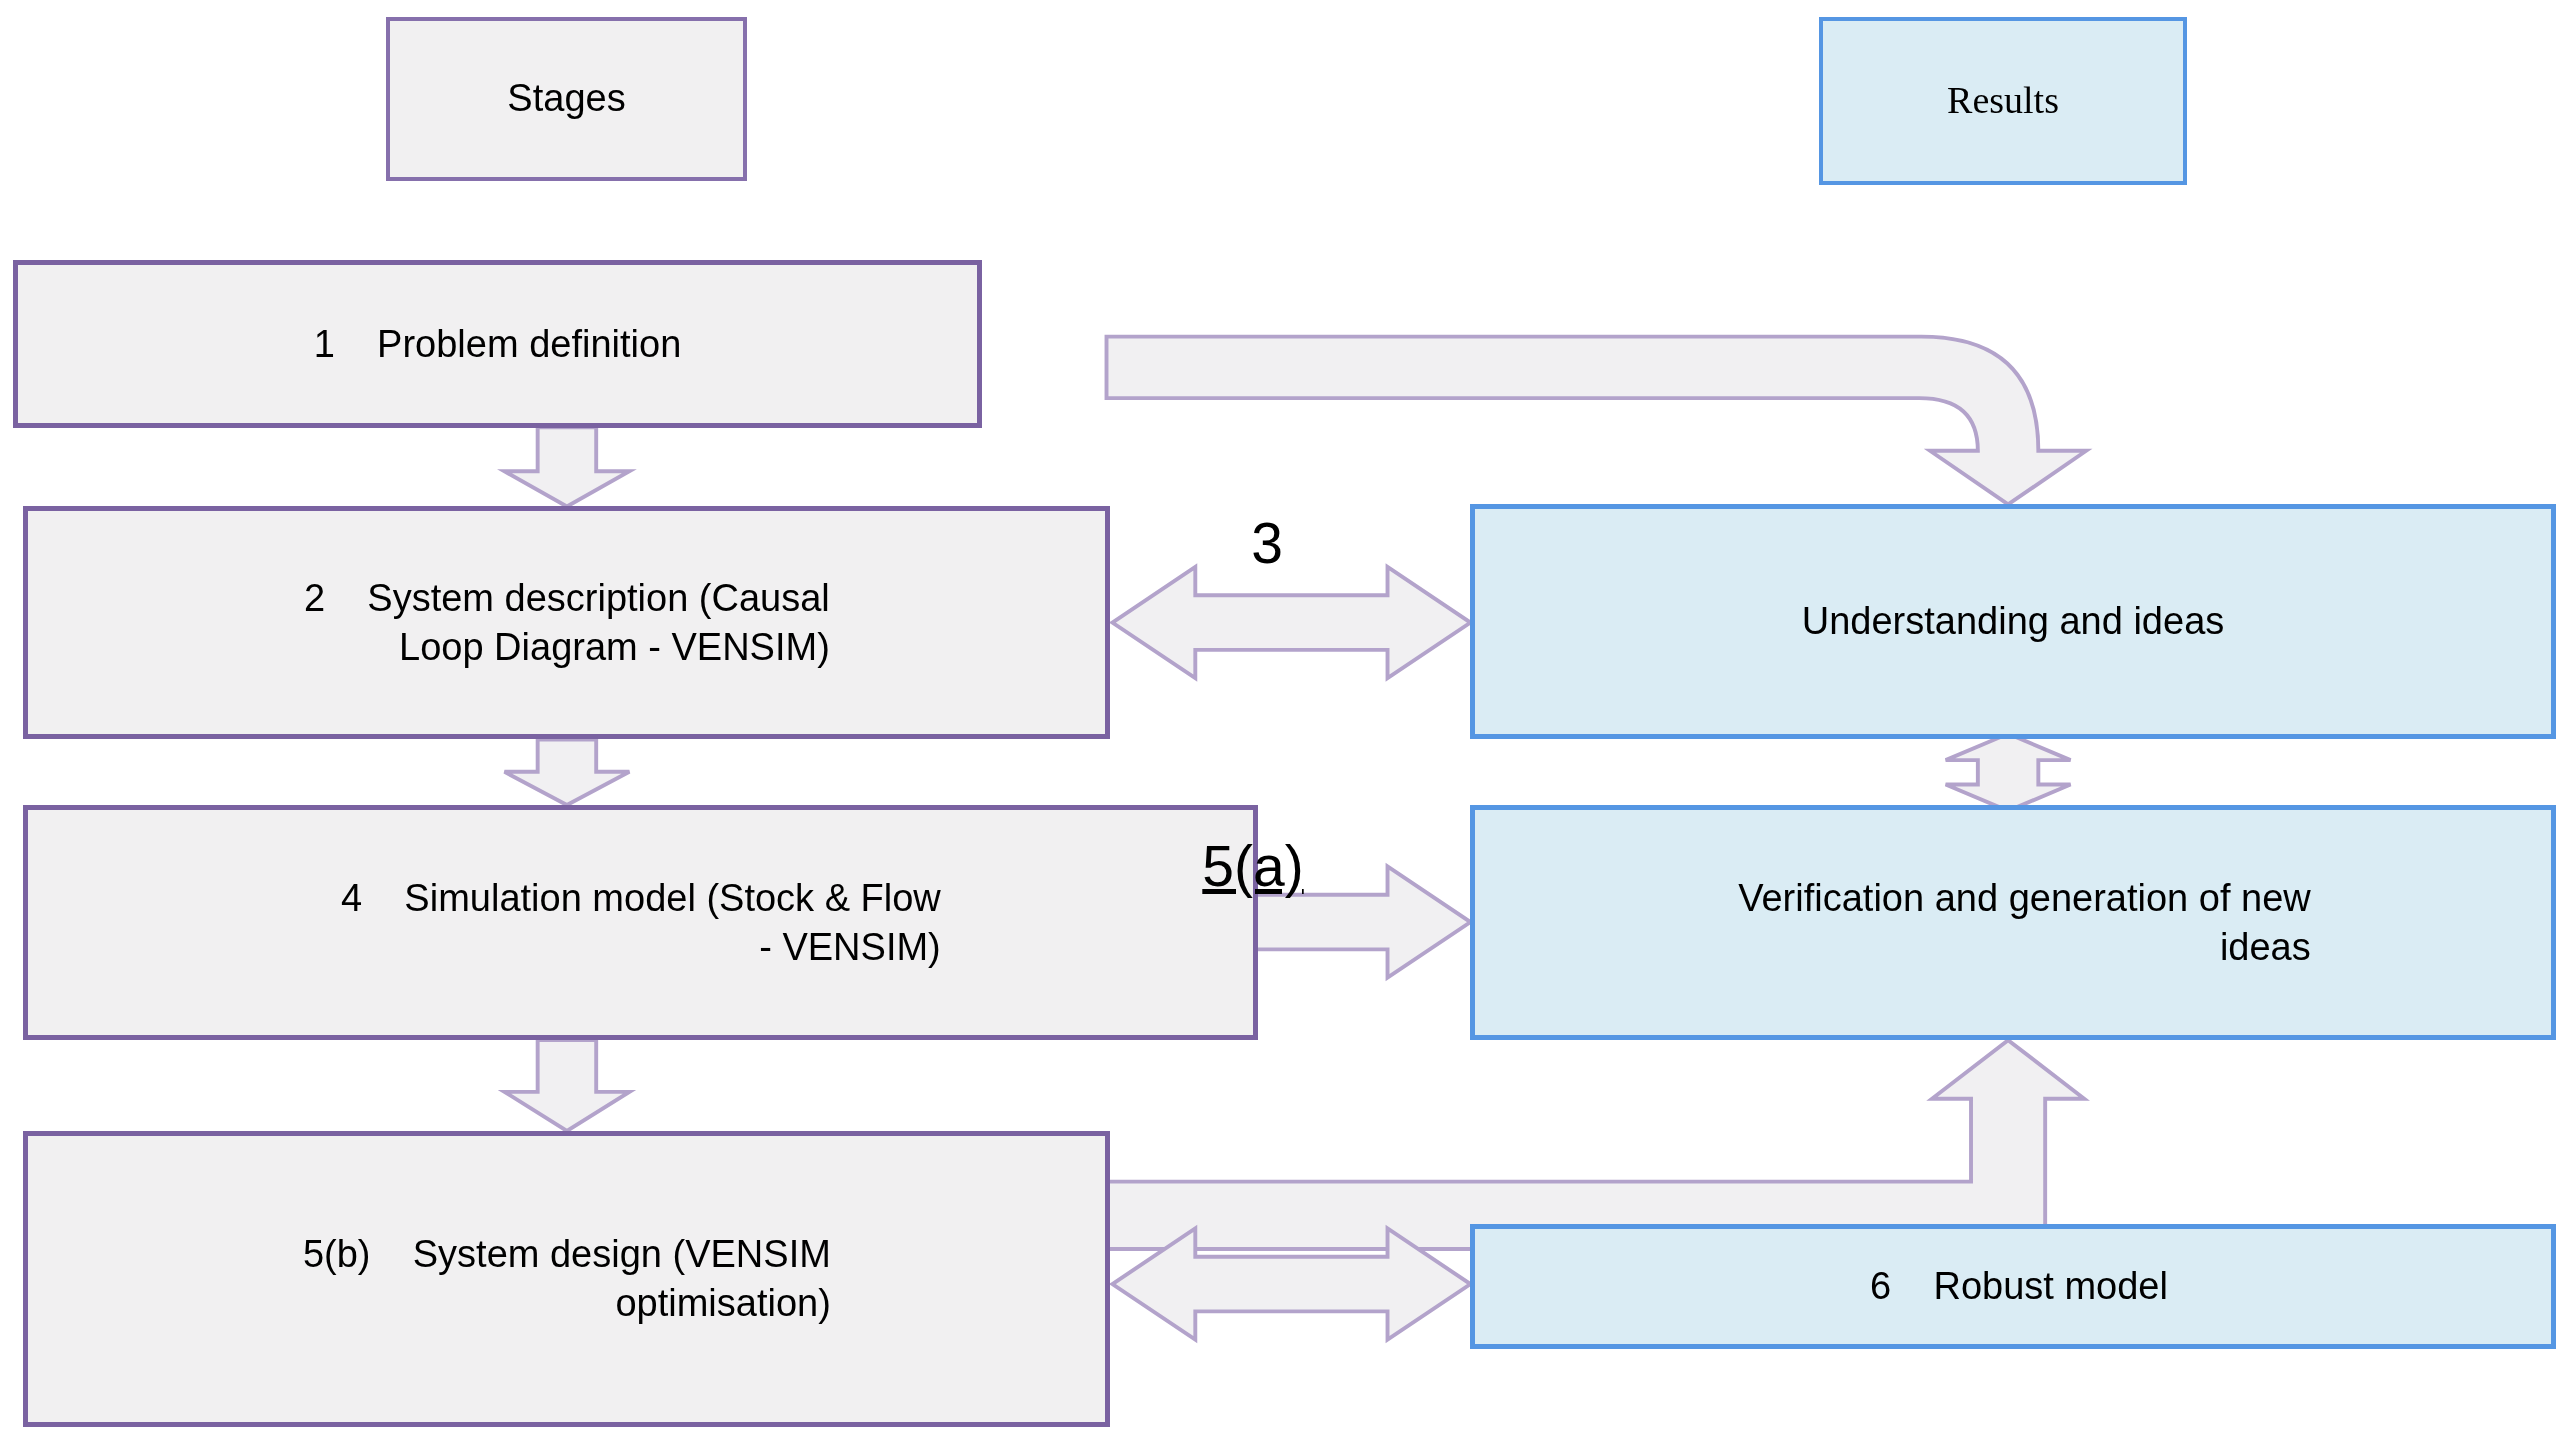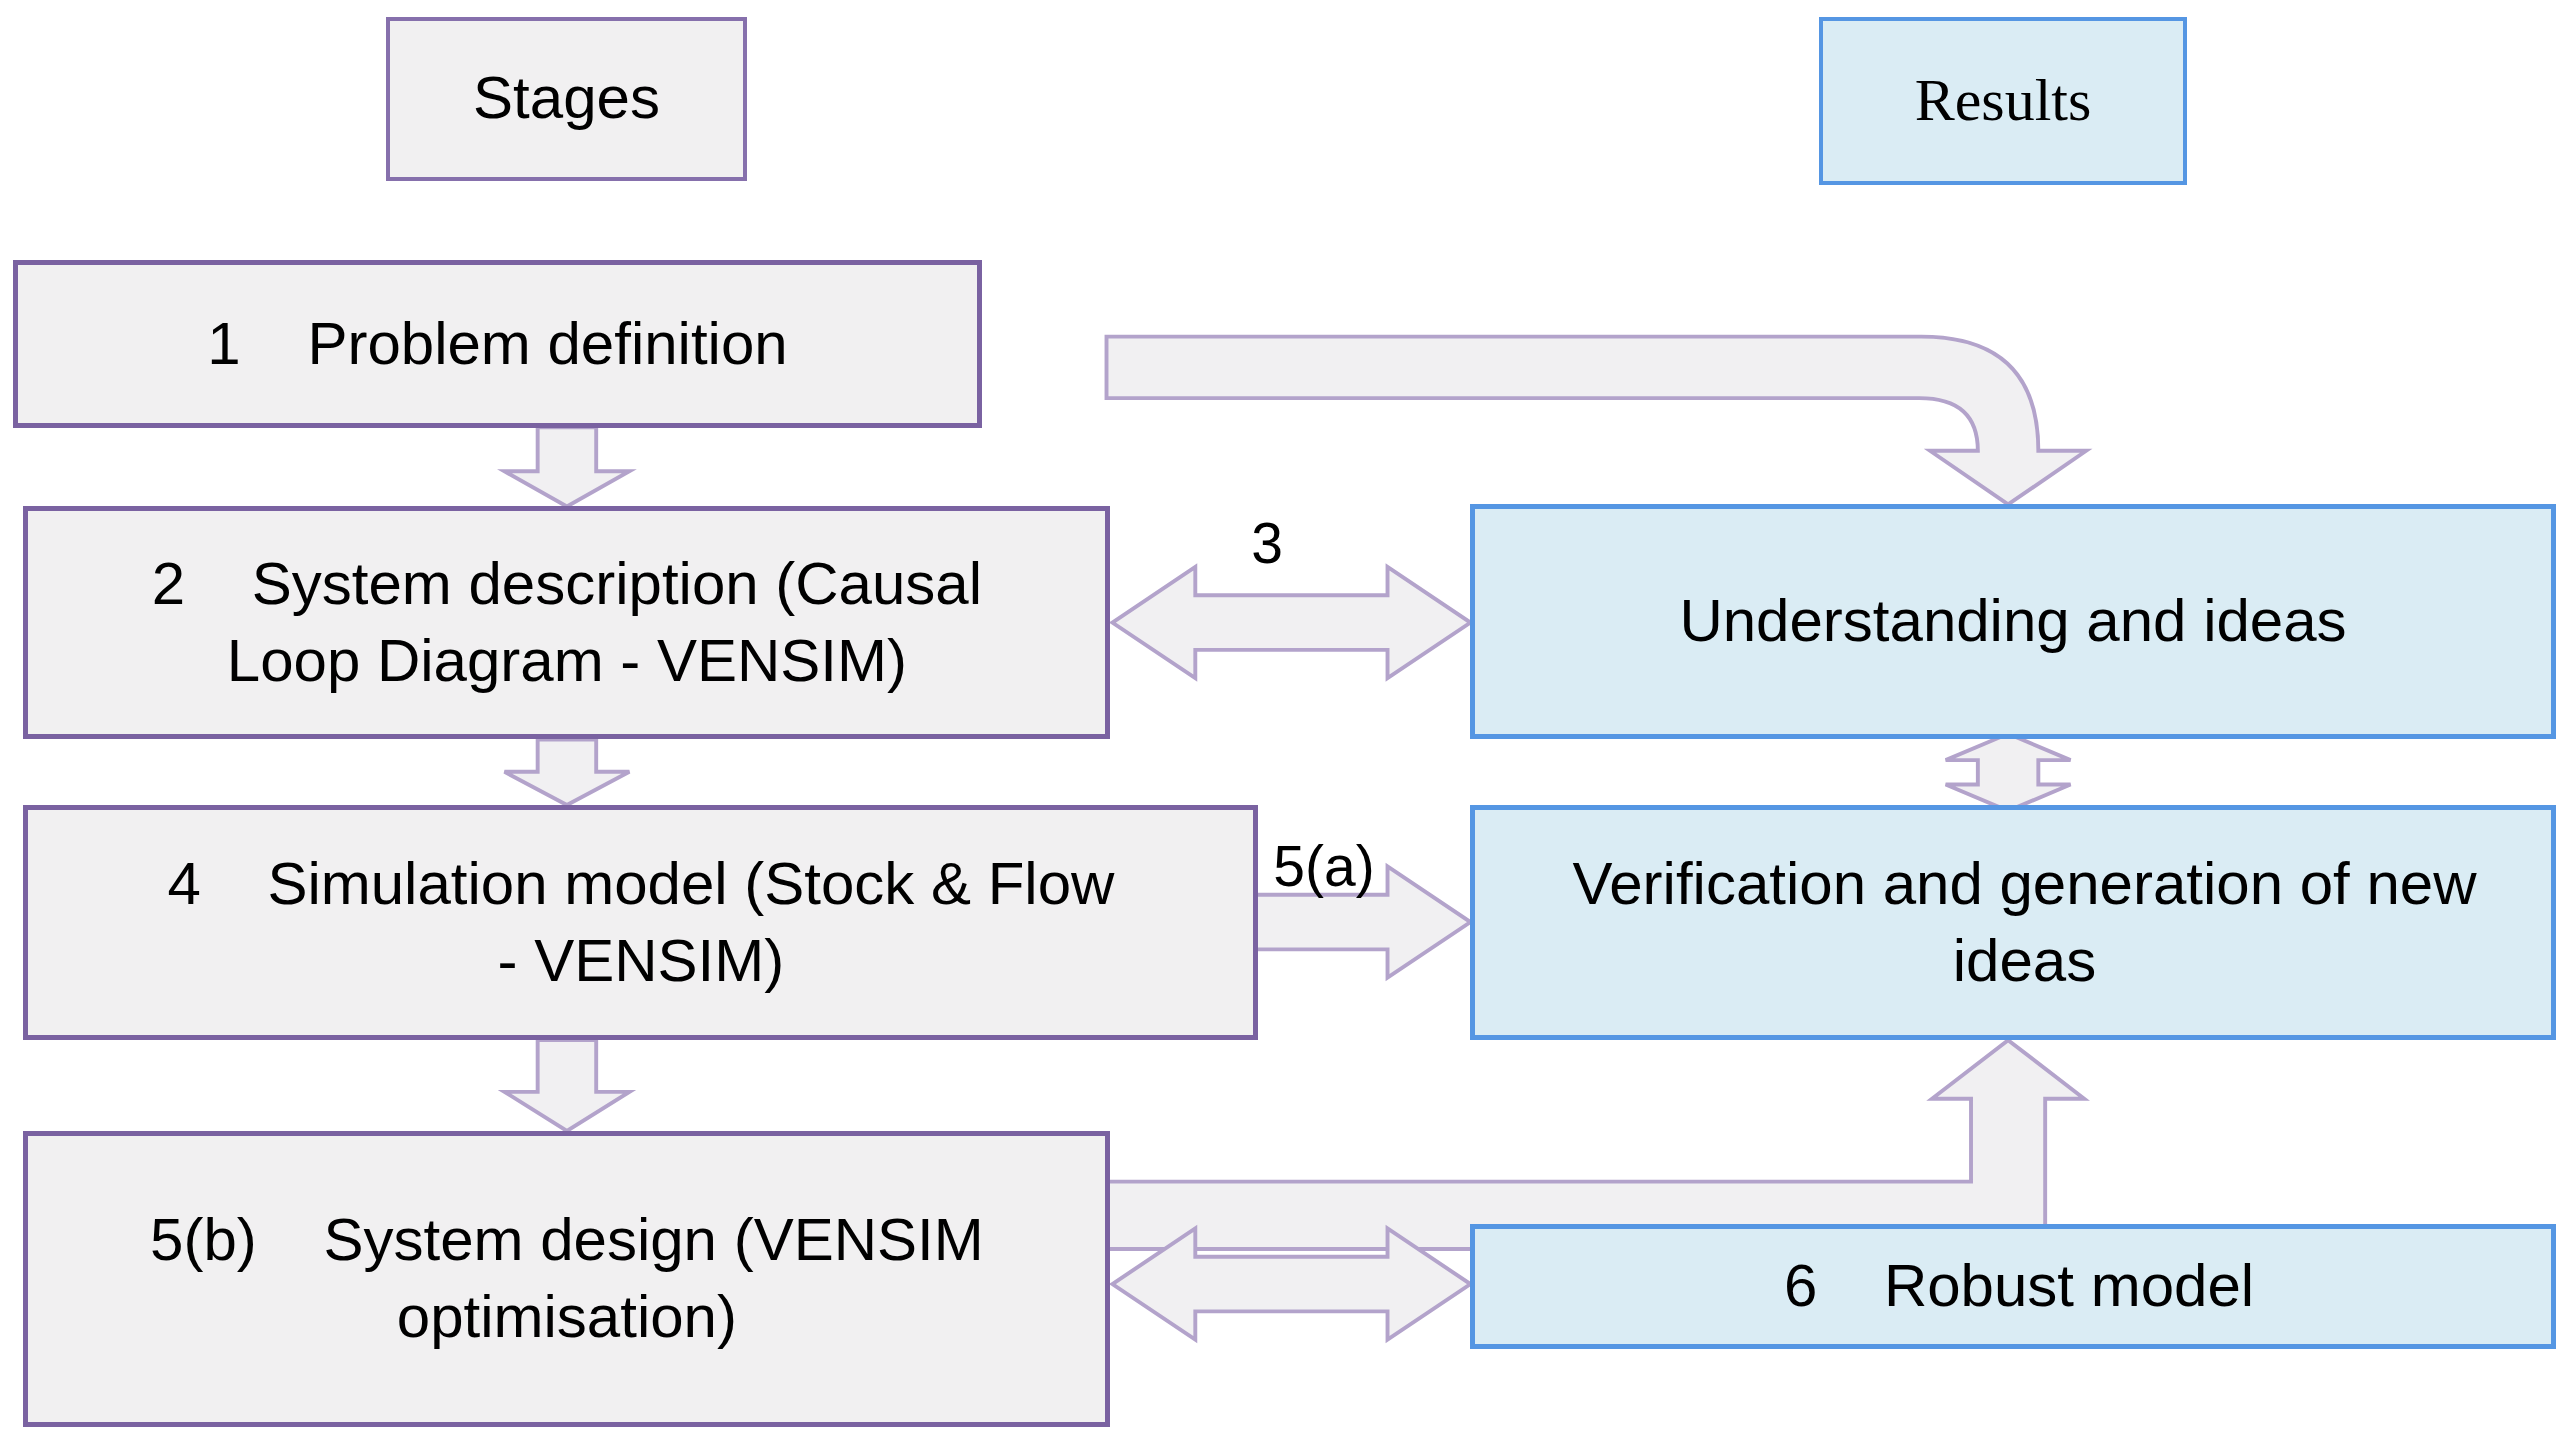--- a/index.html
+++ b/index.html
@@ -22,23 +22,23 @@
     font-family: "Liberation Sans", sans-serif;
     color: var(--text);
     overflow: hidden;
   }
   .box {
     position: absolute;
     box-sizing: border-box;
     display: flex;
     align-items: center;
     justify-content: center;
-    text-align: center;
+    text-align: right;
     white-space: pre-wrap;
-    font-size: 60px;
+    font-size: 38px;
     line-height: 1.28;
   }
   .stage-box {
     background: var(--stage-fill);
     border: 5.9px solid var(--stage-border);
   }
   .result-box {
     background: var(--result-fill);
     border: 5.9px solid var(--result-border);
   }
@@ -108,16 +108,16 @@
 - VENSIM)</div>
   <div class="box stage-box" style="left:23.4px; top:1131px; width:1087px; height:296px;">5(b)    System design (VENSIM
 optimisation)</div>
 
   <div class="box result-box" style="left:1470px; top:504px; width:1086px; height:235px;">Understanding and ideas</div>
   <div class="box result-box" style="left:1470px; top:805px; width:1086px; height:235px;padding-left:23px;">Verification and generation of new
 ideas</div>
   <div class="box result-box" style="left:1470px; top:1224px; width:1086px; height:125px;padding-left:12px;">6    Robust model</div>
 
   <div class="connector-label" style="left:1267px; top:543px;">3</div>
-  <div class="connector-label" style="left:1324px; top:866px;">5(a)</div>
+  <div class="connector-label" style="left:1253px; top:866px;text-decoration:underline;">5(a)</div>
 
 </div>
 
 
 </body></html>

